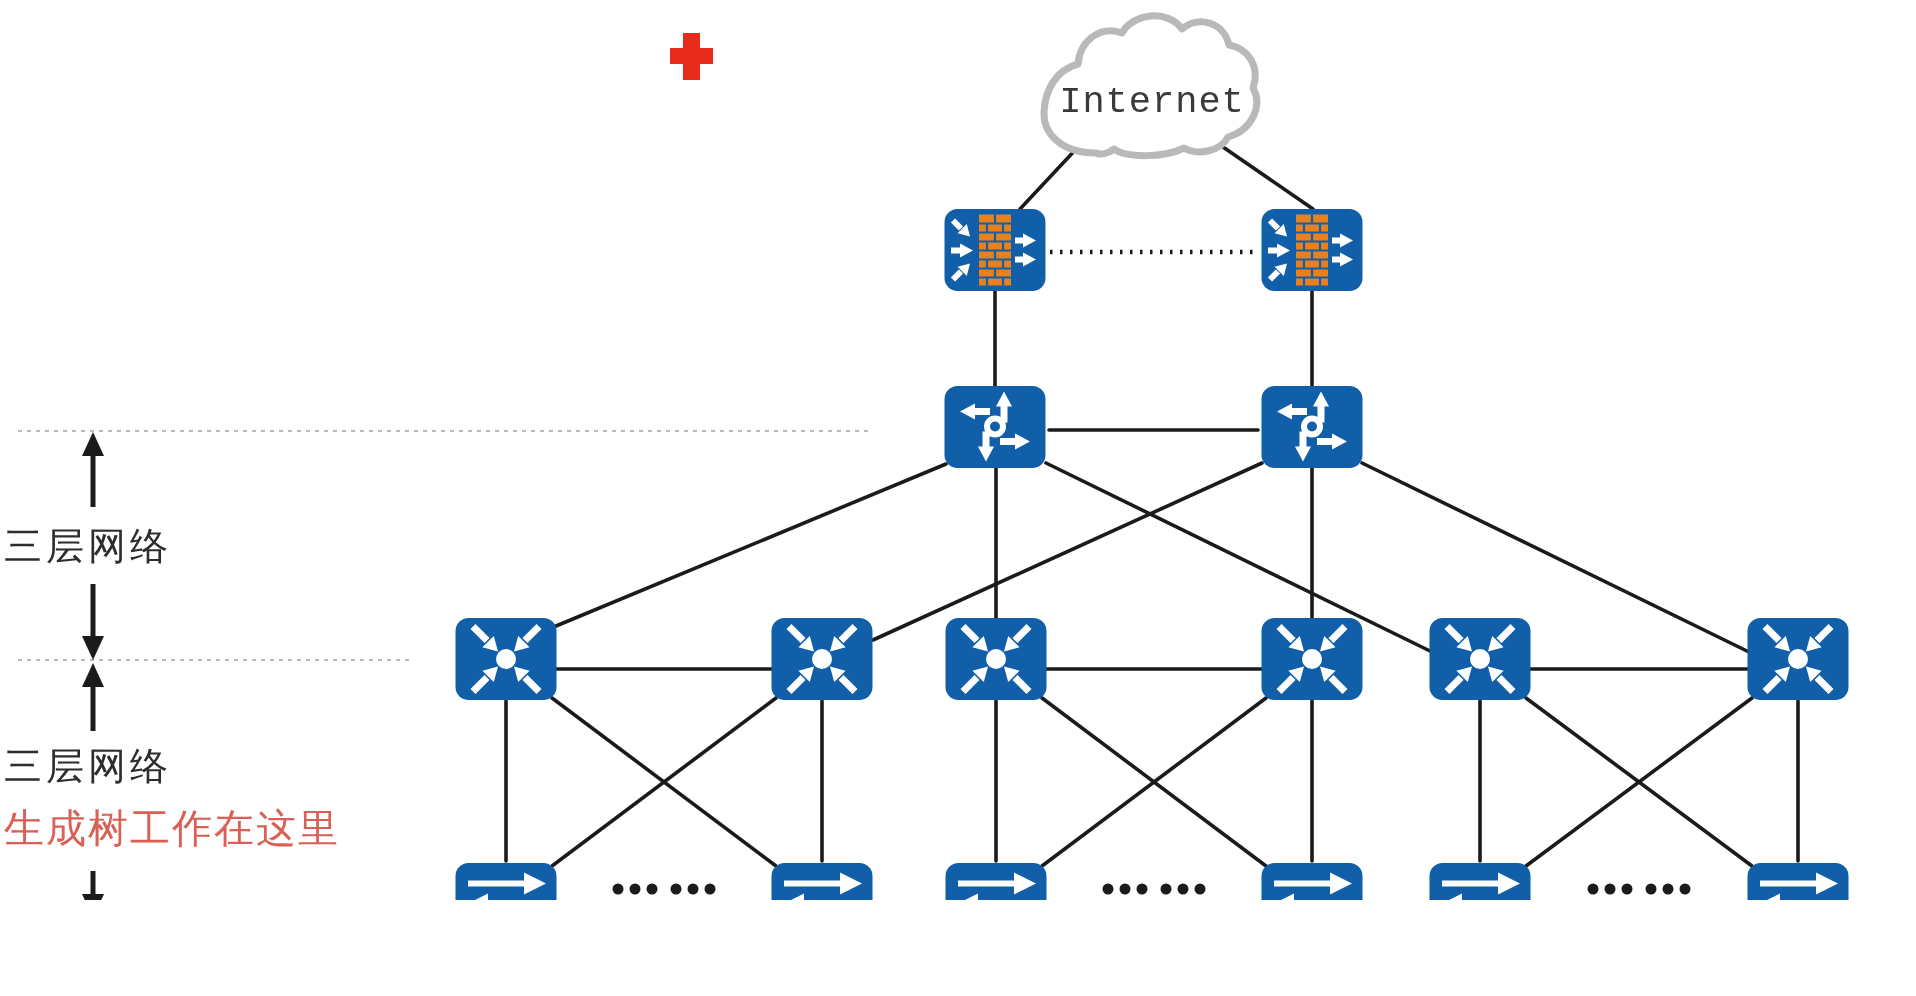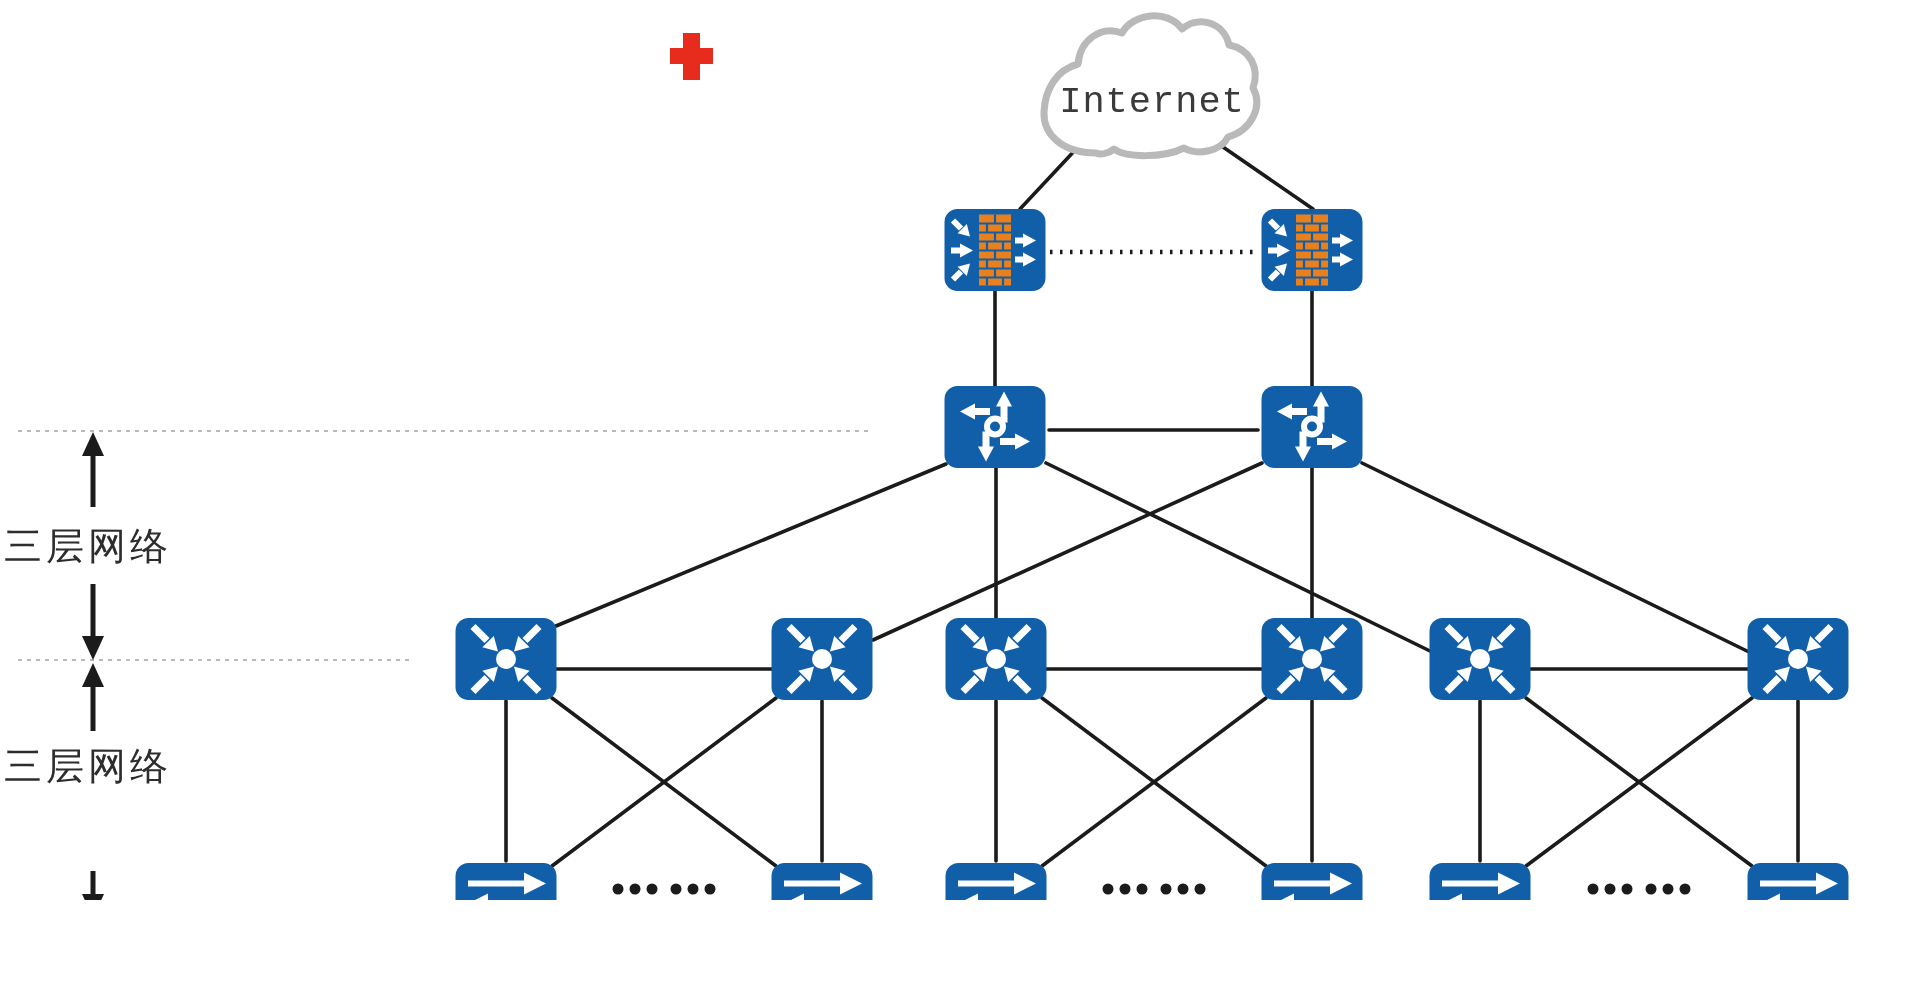--- a/index.html
+++ b/index.html
@@ -239,13 +239,14 @@
           <circle cx="1668" cy="889" r="5.5" fill="var(--line-black)"></circle>
           <circle cx="1685" cy="889" r="5.5" fill="var(--line-black)"></circle>
         </g>
       </g>
 
     <path d="M683 33 H700 V48 H713 V64 H700 V80 H683 V64 H670 V48 H683 Z" fill="var(--marker-red)"></path>
   </svg>
 
   <div class="side-label" id="label-layer3">三层网络</div>
   <div class="side-label" id="label-layer2">三层网络</div>
+  <div class="side-label" id="label-stp">生成树工作在这里</div>
 </div>
 
 </body></html>

